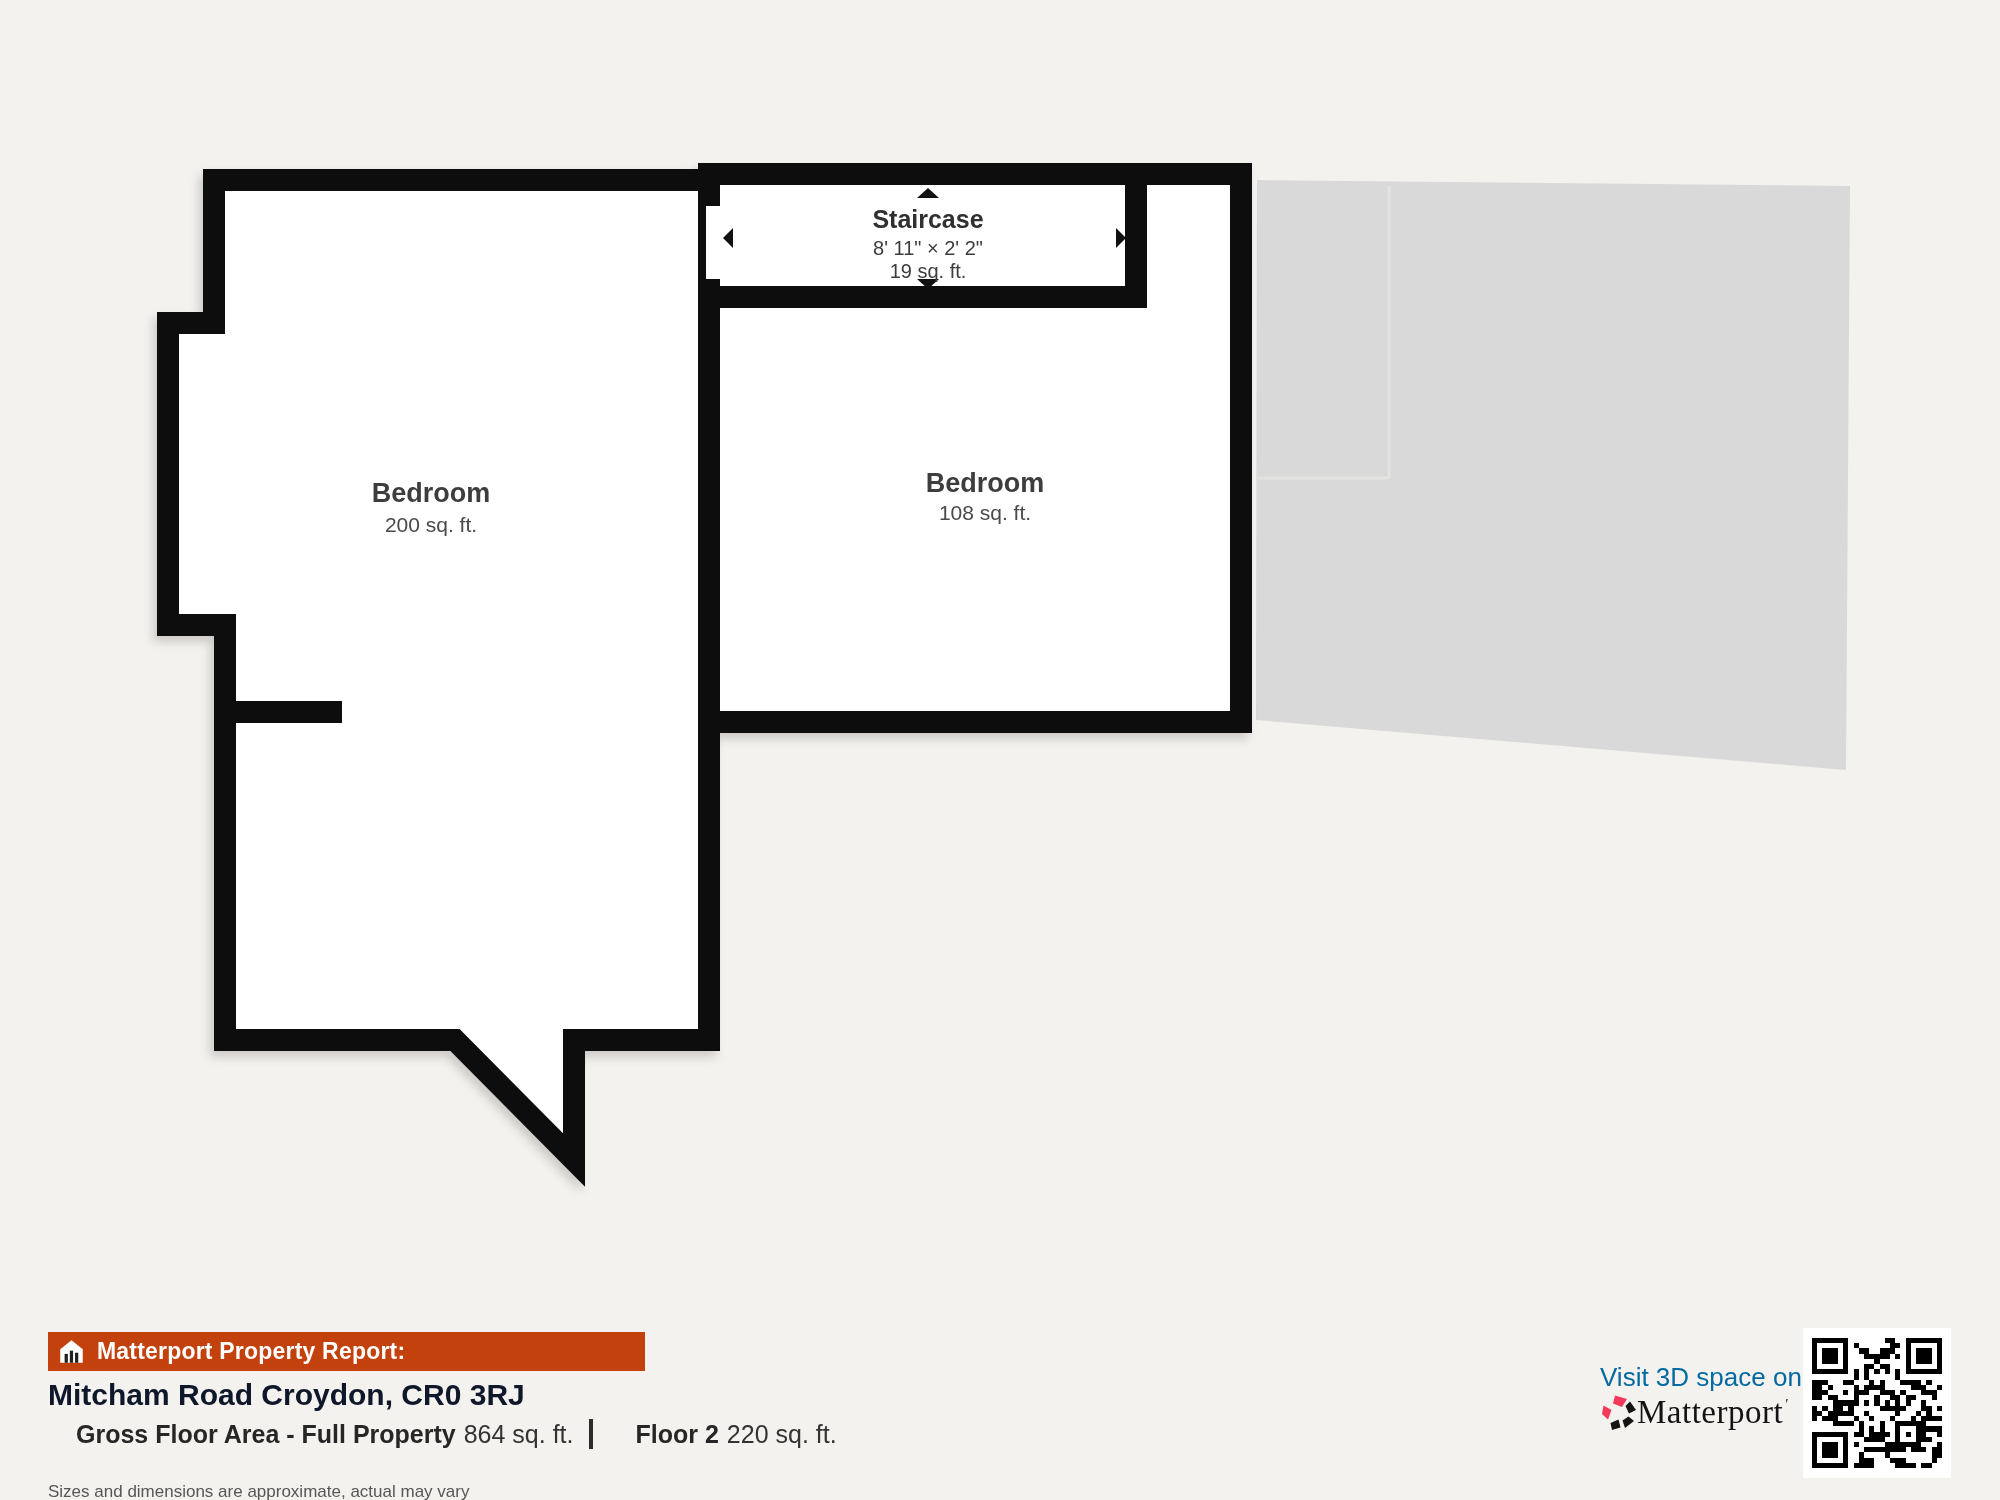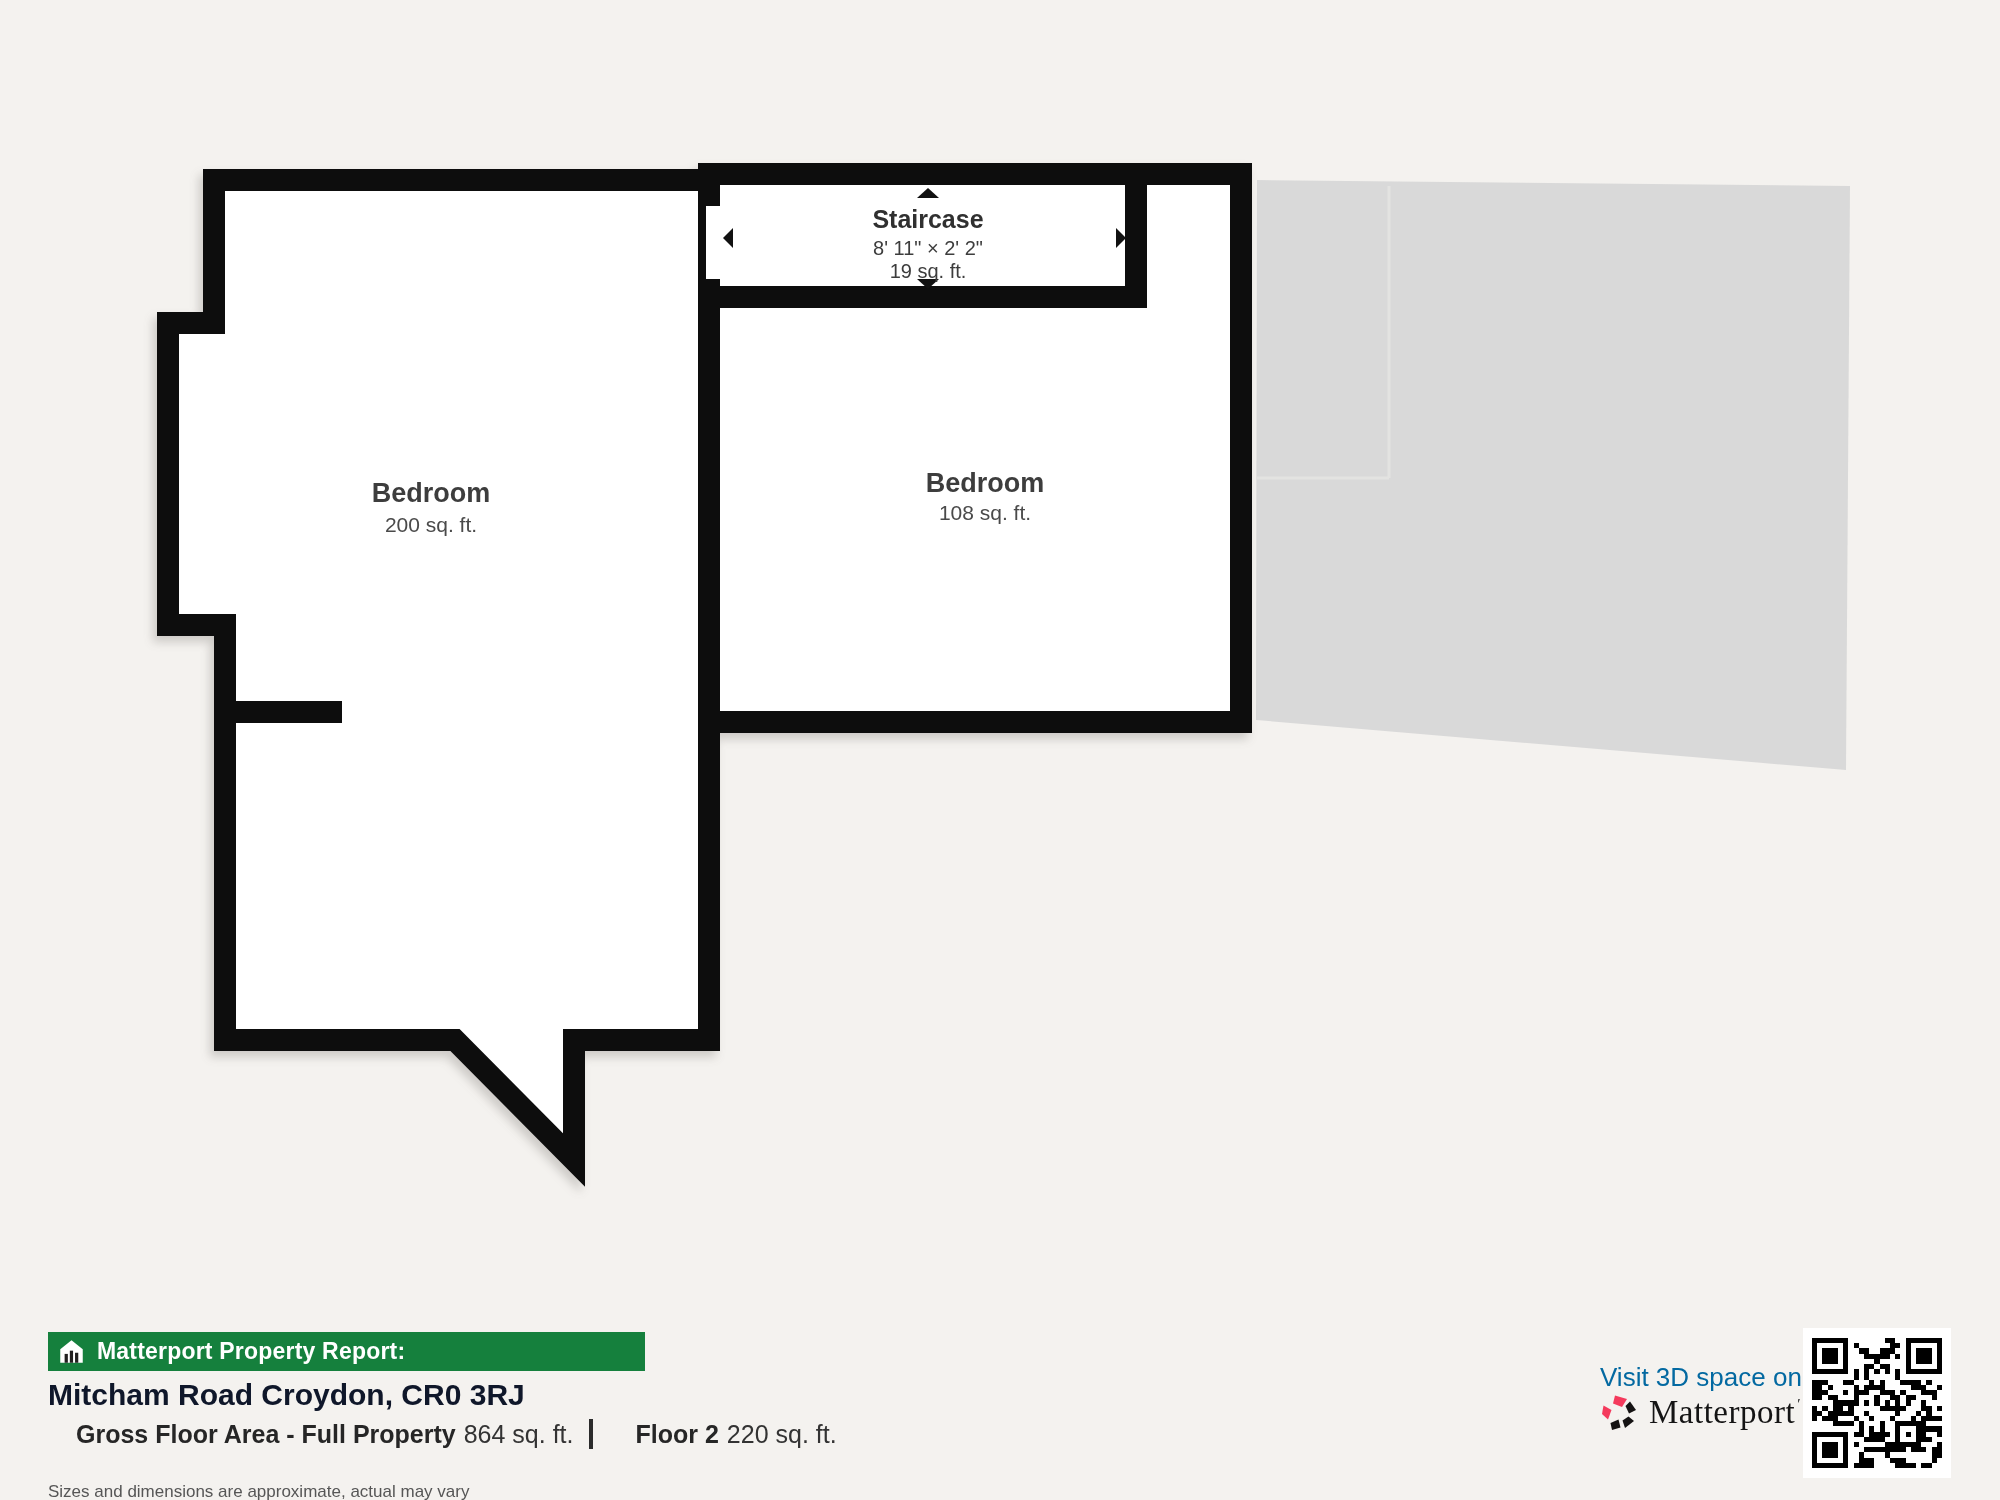--- a/index.html
+++ b/index.html
@@ -11,21 +11,21 @@
   
   #plan-svg{position:absolute;left:0;top:0;}
   .room-name{font-size:27px;font-weight:bold;fill:#3d3d3d;}
   .room-area{font-size:21px;fill:#4a4a4a;}
   .stair-name{font-size:25px;font-weight:bold;fill:#303030;}
   .stair-sub{font-size:20px;fill:#3d3d3d;}
 
   
   .report-bar{
     position:absolute;left:48px;top:1332px;width:597px;height:39px;
-    background:#15803d;display:flex;align-items:center;gap:13px;
+    background:#c2410c;display:flex;align-items:center;gap:13px;
     padding-left:11px;box-sizing:border-box;
   }
   .report-bar .bar-label{color:#ffffff;font-size:23px;font-weight:bold;letter-spacing:.2px;}
   .address{
     position:absolute;left:48px;top:1378px;font-size:30px;font-weight:bold;color:#0f172a;
   }
   .floor-line{
     position:absolute;left:48px;top:1419px;font-size:25px;color:#262626;
     display:flex;align-items:center;
   }
@@ -36,21 +36,21 @@
   }
   .disclaimer{
     position:absolute;left:48px;top:1482px;font-size:17px;color:#565656;
   }
 
   
   .visit-text{
     position:absolute;left:1600px;top:1362px;font-size:26px;color:#0369a1;
   }
   .brand-row{
-    position:absolute;left:1601px;top:1394px;display:flex;align-items:center;gap:12px;
+    position:absolute;left:1601px;top:1394px;display:flex;align-items:center;
   }
   .brand-word{
     font-family:"Liberation Serif",serif;font-size:33px;color:#141414;letter-spacing:.5px;
   }
   .brand-word .tm{font-size:15px;vertical-align:14px;margin-left:2px;}
   .qr-box{
     position:absolute;left:1803px;top:1328px;width:148px;height:150px;background:#ffffff;
   }
   .qr-box svg{position:absolute;left:9px;top:10px;}
 </style>

